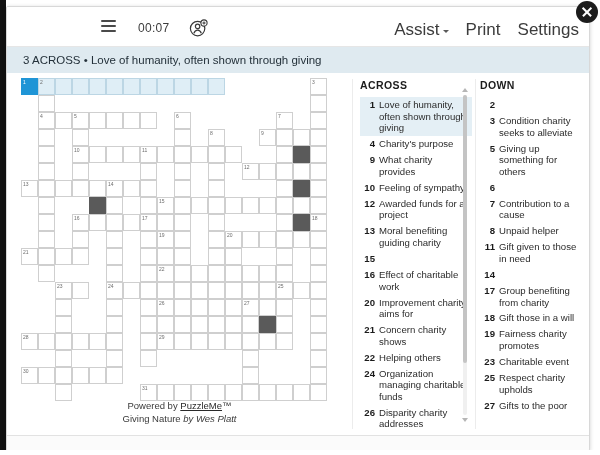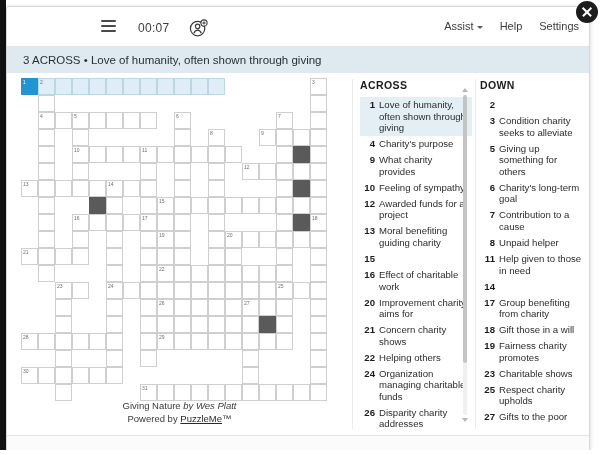--- a/index.html
+++ b/index.html
@@ -111,21 +111,21 @@
   }
   .nav-right {
     position: absolute;
     right: 10px;
     top: 13px;
     display: flex;
     align-items: center;
     gap: 17px;
   }
   .nav-item {
-    font-size: 11px;
+    font-size: 17px;
     color: #3c3c3c;
     cursor: pointer;
     display: flex;
     align-items: center;
     gap: 3px;
     white-space: nowrap;
   }
   .caret {
     width: 0; height: 0;
     border-left: 3px solid transparent;
@@ -352,21 +352,21 @@
         <circle cx="15" cy="4" r="3.1" fill="#ffffff" stroke="#3a3a3a" stroke-width="1.1"></circle>
         <path d="M15 2.4v3.2M13.4 4h3.2" stroke="#3a3a3a" stroke-width="1.1"></path>
       </svg>
     </div>
 
     <div class="nav-right">
       <div class="nav-item">
         <span>Assist</span>
         <span class="caret"></span>
       </div>
-      <div class="nav-item">Help</div>
+      <div class="nav-item">Print</div>
       <div class="nav-item">Settings</div>
     </div>
   </div>
 
   <div class="clue-banner">3 ACROSS • Love of humanity, often shown through giving</div>
 
   <div class="content">
 
     <div class="grid-pane">
       <div class="grid-wrap" id="grid-wrap">
@@ -642,27 +642,27 @@
           <div class="cell" style="left: 204px; top: 306px;"></div>
           <div class="cell" style="left: 221px; top: 306px;"></div>
           <div class="cell" style="left: 238px; top: 306px;"></div>
           <div class="cell" style="left: 255px; top: 306px;"></div>
           <div class="cell" style="left: 272px; top: 306px;"></div>
           <div class="cell" style="left: 289px; top: 306px;"></div>
         </div>
 
       <div class="byline">
         <div>
+          <span>Powered by</span>
+          <a href="#">PuzzleMe</a><span>™</span>
+        </div>
+        <div>
           <span>Giving Nature</span>
           <em>by</em>
           <em>Wes Platt</em>
-        </div>
-        <div>
-          <span>Powered by</span>
-          <a href="#">PuzzleMe</a><span>™</span>
         </div>
       </div>
     </div>
 
     <div class="col-divider" style="left:345px"></div>
 
     <div class="clue-col across">
       <div class="clue-head">ACROSS</div>
       <ul class="clue-list" id="across-list">
           <li class="clue active">
@@ -735,52 +735,51 @@
           <li class="clue">
             <span class="cnum">3</span>
             <span class="ctext">Condition charity seeks to alleviate</span>
           </li>
           <li class="clue">
             <span class="cnum">5</span>
             <span class="ctext">Giving up something for others</span>
           </li>
           <li class="clue">
             <span class="cnum">6</span>
-            <span class="ctext">Charity's long-term goal</span>
           </li>
           <li class="clue">
             <span class="cnum">7</span>
             <span class="ctext">Contribution to a cause</span>
           </li>
           <li class="clue">
             <span class="cnum">8</span>
             <span class="ctext">Unpaid helper</span>
           </li>
           <li class="clue">
             <span class="cnum">11</span>
-            <span class="ctext">Help given to those in need</span>
+            <span class="ctext">Gift given to those in need</span>
           </li>
           <li class="clue">
             <span class="cnum">14</span>
           </li>
           <li class="clue">
             <span class="cnum">17</span>
             <span class="ctext">Group benefiting from charity</span>
           </li>
           <li class="clue">
             <span class="cnum">18</span>
             <span class="ctext">Gift those in a will</span>
           </li>
           <li class="clue">
             <span class="cnum">19</span>
             <span class="ctext">Fairness charity promotes</span>
           </li>
           <li class="clue">
             <span class="cnum">23</span>
-            <span class="ctext">Charitable shows</span>
+            <span class="ctext">Charitable event</span>
           </li>
           <li class="clue">
             <span class="cnum">25</span>
             <span class="ctext">Respect charity upholds</span>
           </li>
           <li class="clue">
             <span class="cnum">27</span>
             <span class="ctext">Gifts to the poor</span>
           </li>
         </ul>

